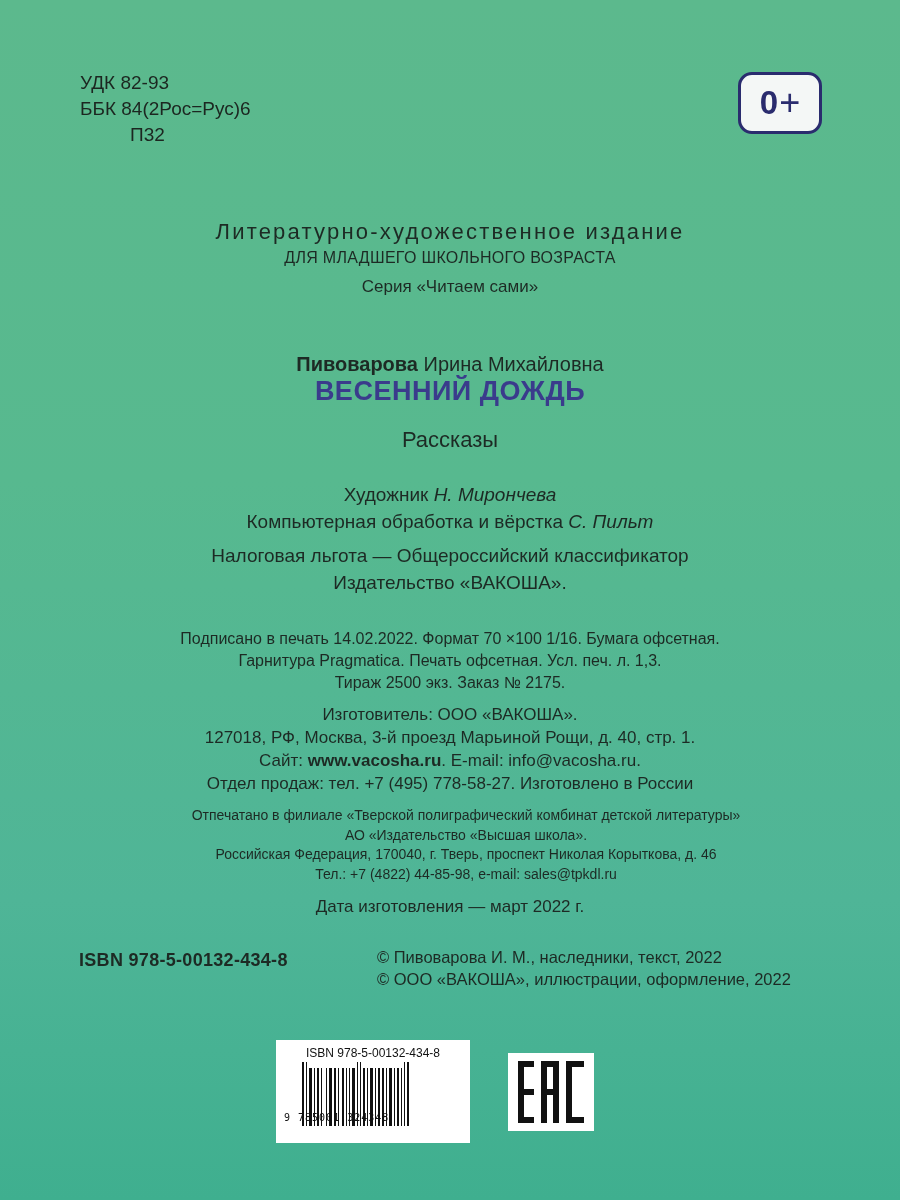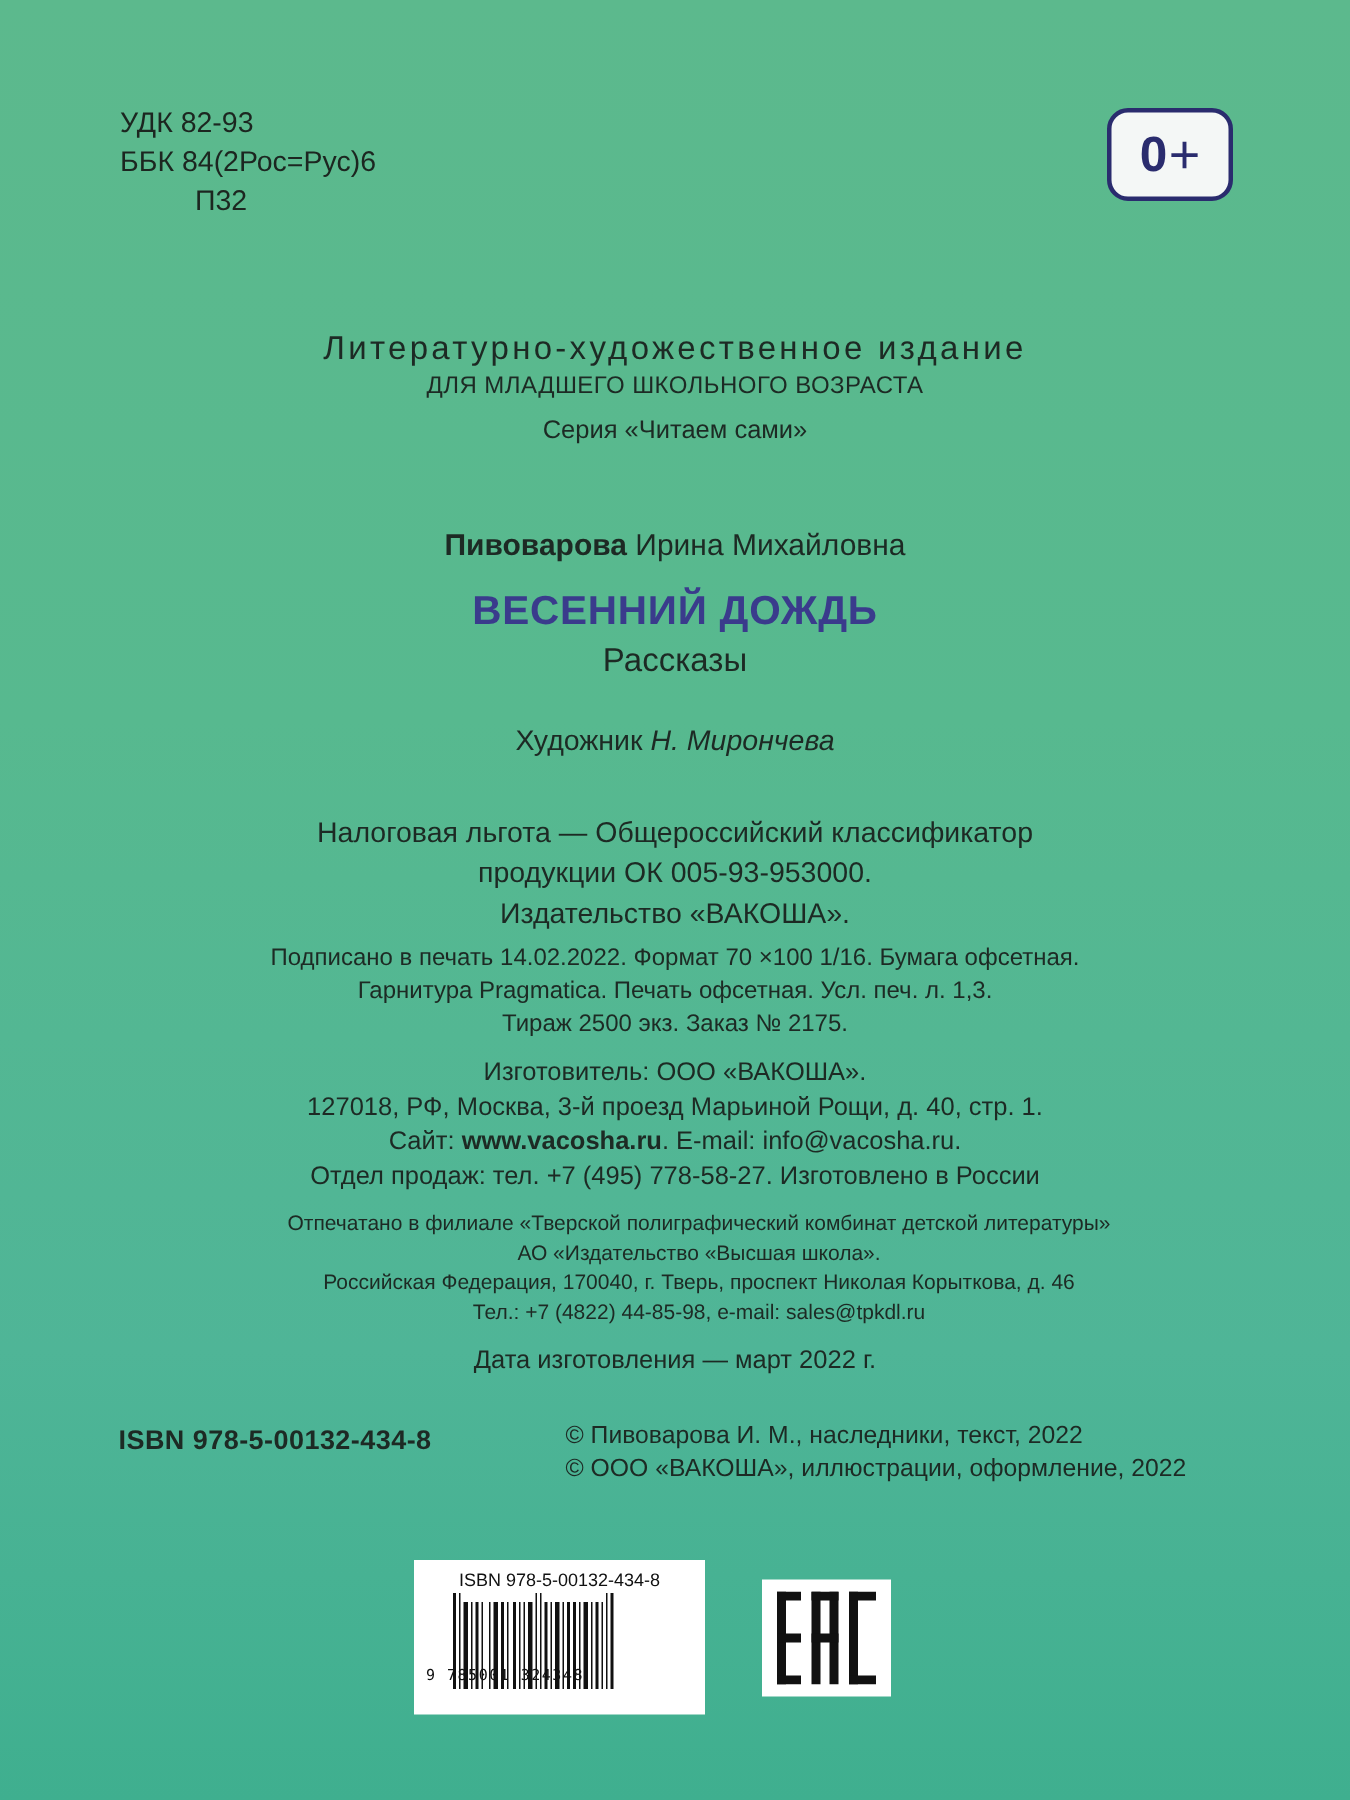--- a/index.html
+++ b/index.html
@@ -20,21 +20,21 @@
     box-sizing: border-box; display: flex; align-items: center; justify-content: center;
     font-size: 33px; font-weight: bold; color: #2a2c6e;
   }
   .age-badge .plus { font-weight: normal; font-size: 36px; margin-left: 1px; }
   .center { left: 0; width: 900px; text-align: center; }
   .lit { top: 219px; font-size: 22px; letter-spacing: 2.2px; }
   .junior { top: 249px; font-size: 16px; letter-spacing: 0.3px; }
   .series { top: 277px; font-size: 17px; }
   .author { top: 353px; font-size: 20px; }
   .author b { font-weight: bold; }
-  .title { top: 392px; font-size: 27px; font-weight: bold; color: #3a3b8c; letter-spacing: 0.5px; }
+  .title { top: 376px; font-size: 27px; font-weight: bold; color: #3a3b8c; letter-spacing: 0.5px; }
   .genre { top: 427px; font-size: 22px; }
   .artist { top: 481px; font-size: 19px; line-height: 27px; }
   .tax { top: 542px; font-size: 19px; line-height: 27px; }
   .printinfo { top: 628px; font-size: 16px; line-height: 22px; }
   .maker { top: 703px; font-size: 17px; line-height: 23px; }
   .maker b { font-weight: bold; }
   .printed { top: 806px; font-size: 14px; line-height: 19.5px; margin-left: 16px; }
   .date { top: 897px; font-size: 17px; }
   .isbn { left: 79px; top: 950px; font-size: 18px; font-weight: bold; letter-spacing: 0.3px; }
   .copyright { left: 377px; top: 946px; font-size: 16.5px; line-height: 22px; }
@@ -77,25 +77,28 @@
     <span>Ирина Михайловна</span>
   </div>
   <div class="abs center title">ВЕСЕННИЙ ДОЖДЬ</div>
   <div class="abs center genre">Рассказы</div>
 
   <div class="abs center artist">
     <div>
       <span>Художник</span>
       <i>Н. Мирончева</i>
     </div>
+    <div>
+      <span>Компьютерная обработка и вёрстка</span>
+      <i>С. Пильт</i>
+    </div>
   </div>
 
   <div class="abs center tax">
     <div>Налоговая льгота — Общероссийский классификатор</div>
-    <div>продукции ОК 005-93-953000.</div>
     <div>Издательство «ВАКОША».</div>
   </div>
 
   <div class="abs center printinfo">
     <div>Подписано в печать 14.02.2022. Формат 70 ×100 1/16. Бумага офсетная.</div>
     <div>Гарнитура Pragmatica. Печать офсетная. Усл. печ. л. 1,3.</div>
     <div>Тираж 2500 экз. Заказ № 2175.</div>
   </div>
 
   <div class="abs center maker">

